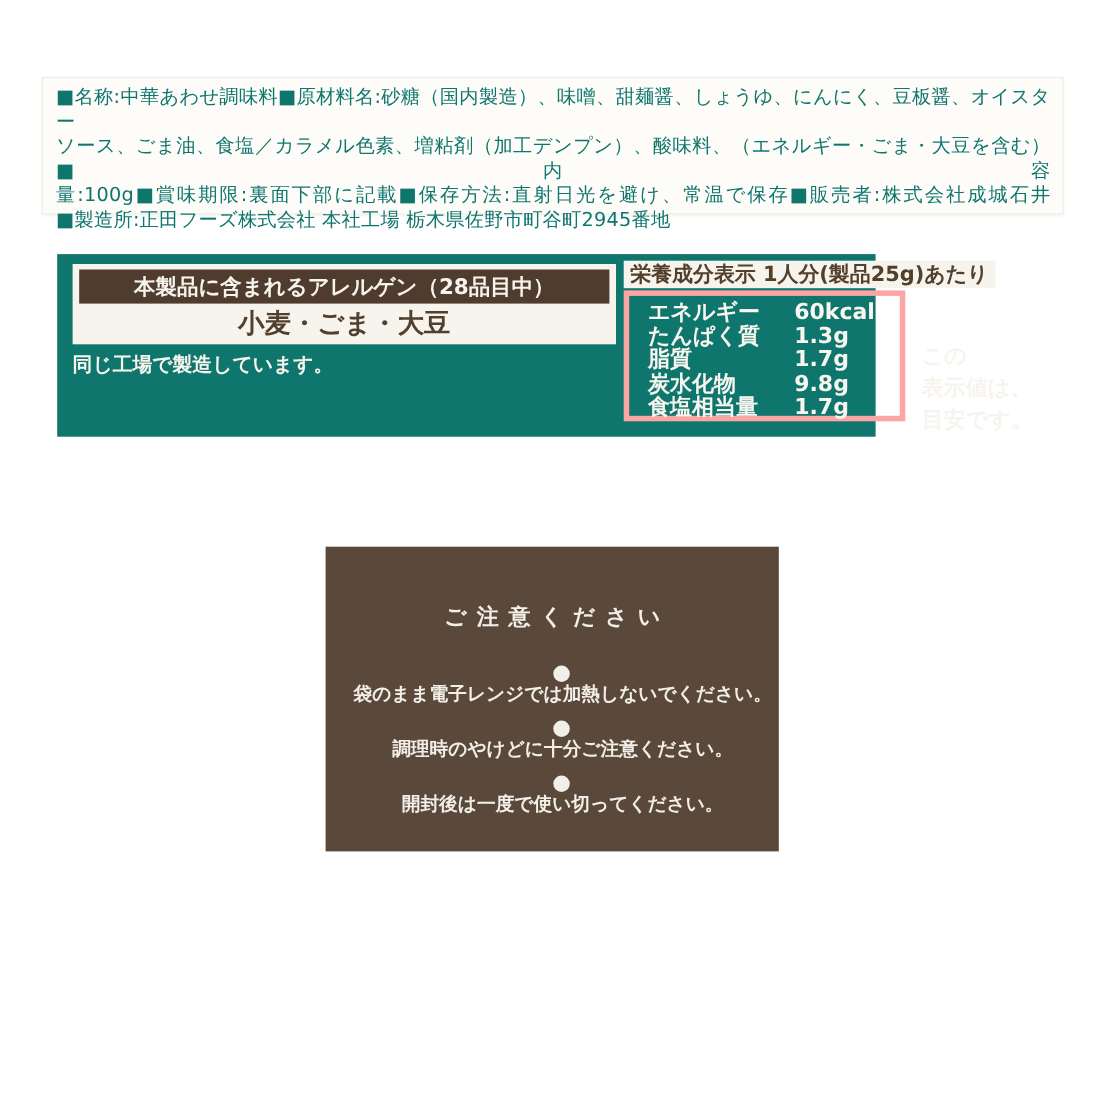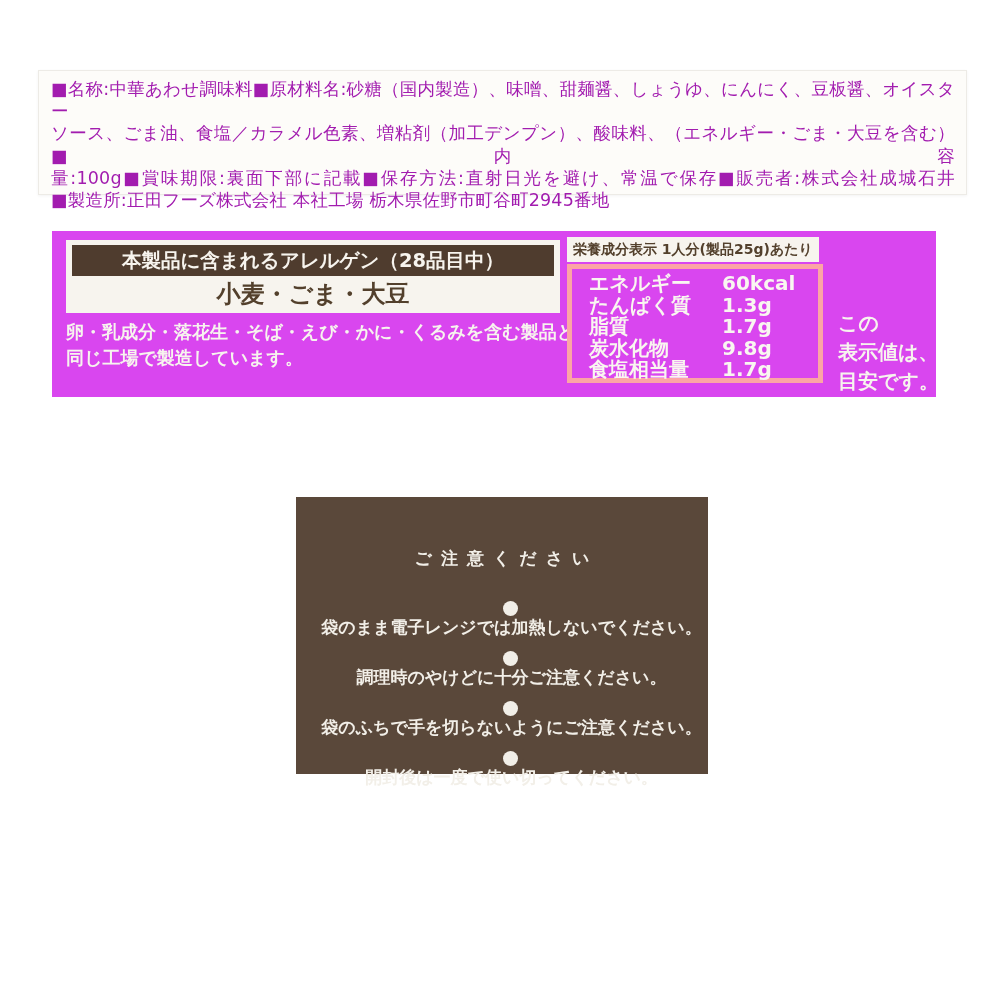--- a/index.html
+++ b/index.html
@@ -10,31 +10,31 @@
     overflow:hidden;
   }
 
   
   .spec {
     position:absolute; left:38px; top:70px; width:929px; height:125px;
     background:#fdfcf9;
     border:1px solid #edebe6;
     box-shadow:0 1px 3px rgba(0,0,0,.05);
     padding:7px 11px 0 12px;
-    color:#a21caf;
+    color:#0f766e;
     font-size:17.5px; line-height:22.2px; font-weight:500;
     letter-spacing:0.2px;
   }
   .spec .line { white-space:nowrap; }
   .spec .just { white-space:normal; text-align:justify; text-align-last:justify; }
 
   
   .panel {
-    position:absolute; left:52px; top:231px; width:884px; height:166px;
-    background:#d946ef;
+    position:absolute; left:52px; top:231px; width:744px; height:166px;
+    background:#0f766e;
   }
   .abox {
     position:absolute; left:14px; top:9px; width:494px; height:73px;
     background:#f7f4ee;
   }
   .abox-header {
     margin:5px 6px 0 6px; height:31px;
     background:#4f3c2e; color:#f7f4ee;
     font-size:19.5px; font-weight:bold; text-align:center; line-height:31px;
     white-space:nowrap;
@@ -44,21 +44,21 @@
     font-size:24px; font-weight:bold; line-height:36px;
   }
   .factory {
     position:absolute; left:14px; top:88px;
     color:#f7f4ee; font-size:18px; font-weight:bold; line-height:26px;
     white-space:nowrap;
   }
   .nut-band {
     position:absolute; left:515px; top:6px;
     background:#f7f4ee; color:#53402c;
-    font-weight:bold; font-size:14px; line-height:19px;
+    font-weight:bold; font-size:19px; line-height:19px;
     padding:3px 6px; white-space:nowrap;
   }
   .nut-box {
     position:absolute; left:515px; top:33px; width:256px; height:119px;
     border:5px solid #fca5a5;
     padding:4px 0 0 17px;
   }
   .nut-row {
     display:flex; color:#f9f6f0; font-weight:bold;
     font-size:20px; line-height:21.5px; white-space:nowrap;
@@ -70,21 +70,21 @@
     white-space:nowrap;
   }
 
   
   .caution {
     position:absolute; left:296px; top:497px; width:412px; height:277px;
     background:#5a483a;
   }
   .c-title {
     margin-top:50px; text-align:center;
-    color:#f2efe8; font-size:17px; font-weight:bold;
+    color:#f2efe8; font-size:20px; font-weight:bold;
     letter-spacing:9px; text-indent:9px; white-space:nowrap;
   }
   .c-items { margin:31px 0 0 19px; }
   .c-item {
     display:flex; align-items:center;
     color:#f2efe8; font-weight:bold; font-size:17px; line-height:23px;
     margin-bottom:12px; white-space:nowrap;flex-direction:column;
   }
   .bullet {
     width:15px; height:15px; border-radius:50%;
@@ -102,21 +102,20 @@
 </div>
 
 <div class="panel">
 
   <div class="abox">
     <div class="abox-header">本製品に含まれるアレルゲン（28品目中）</div>
     <div class="abox-value">小麦・ごま・大豆</div>
   </div>
 
   <div class="factory">
-    <div>卵・乳成分・落花生・そば・えび・かに・くるみを含む製品と</div>
     <div>同じ工場で製造しています。</div>
   </div>
 
   <div class="nut-band">栄養成分表示 1人分(製品25g)あたり</div>
 
   <div class="nut-box">
     <div class="nut-row">
       <span class="lab">エネルギー</span>
       <span class="val">60kcal</span>
     </div>
@@ -152,20 +151,16 @@
     <div class="c-item">
       <span class="bullet"></span>
       <span>袋のまま電子レンジでは加熱しないでください。</span>
     </div>
     <div class="c-item">
       <span class="bullet"></span>
       <span>調理時のやけどに十分ご注意ください。</span>
     </div>
     <div class="c-item">
       <span class="bullet"></span>
-      <span>袋のふちで手を切らないようにご注意ください。</span>
-    </div>
-    <div class="c-item">
-      <span class="bullet"></span>
       <span>開封後は一度で使い切ってください。</span>
     </div>
   </div>
 </div>
 
 </body></html>

